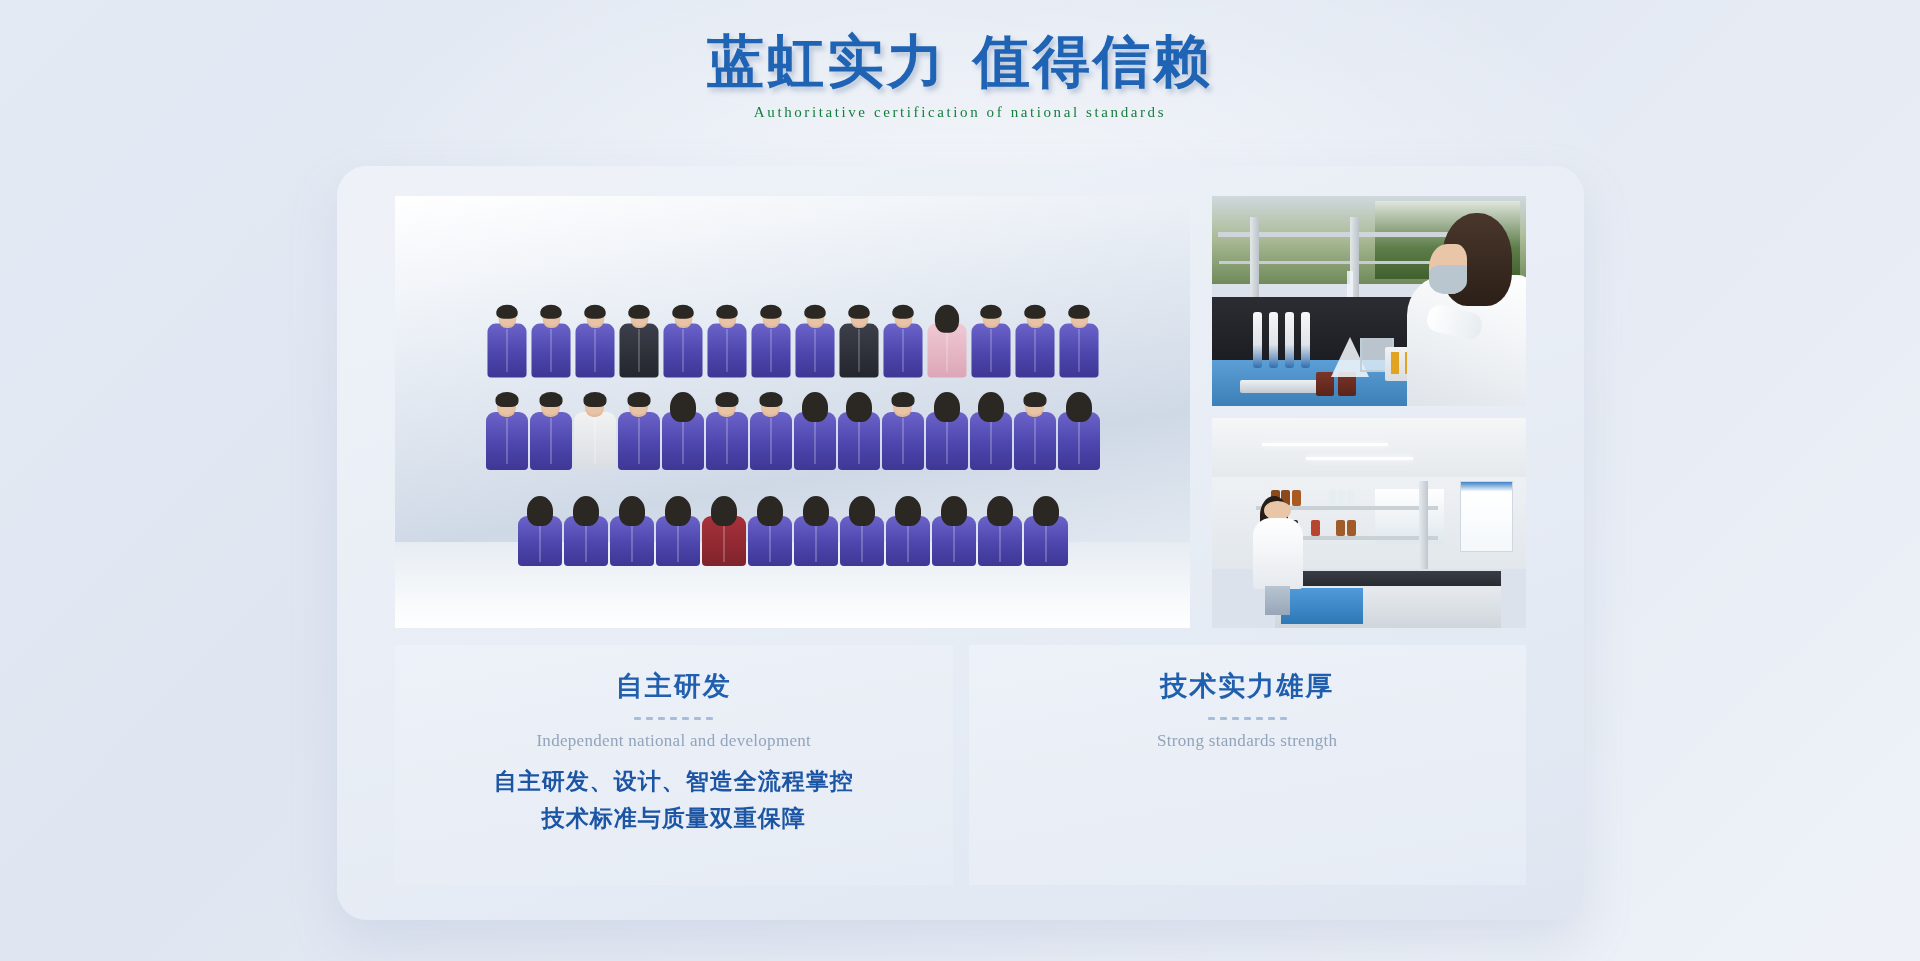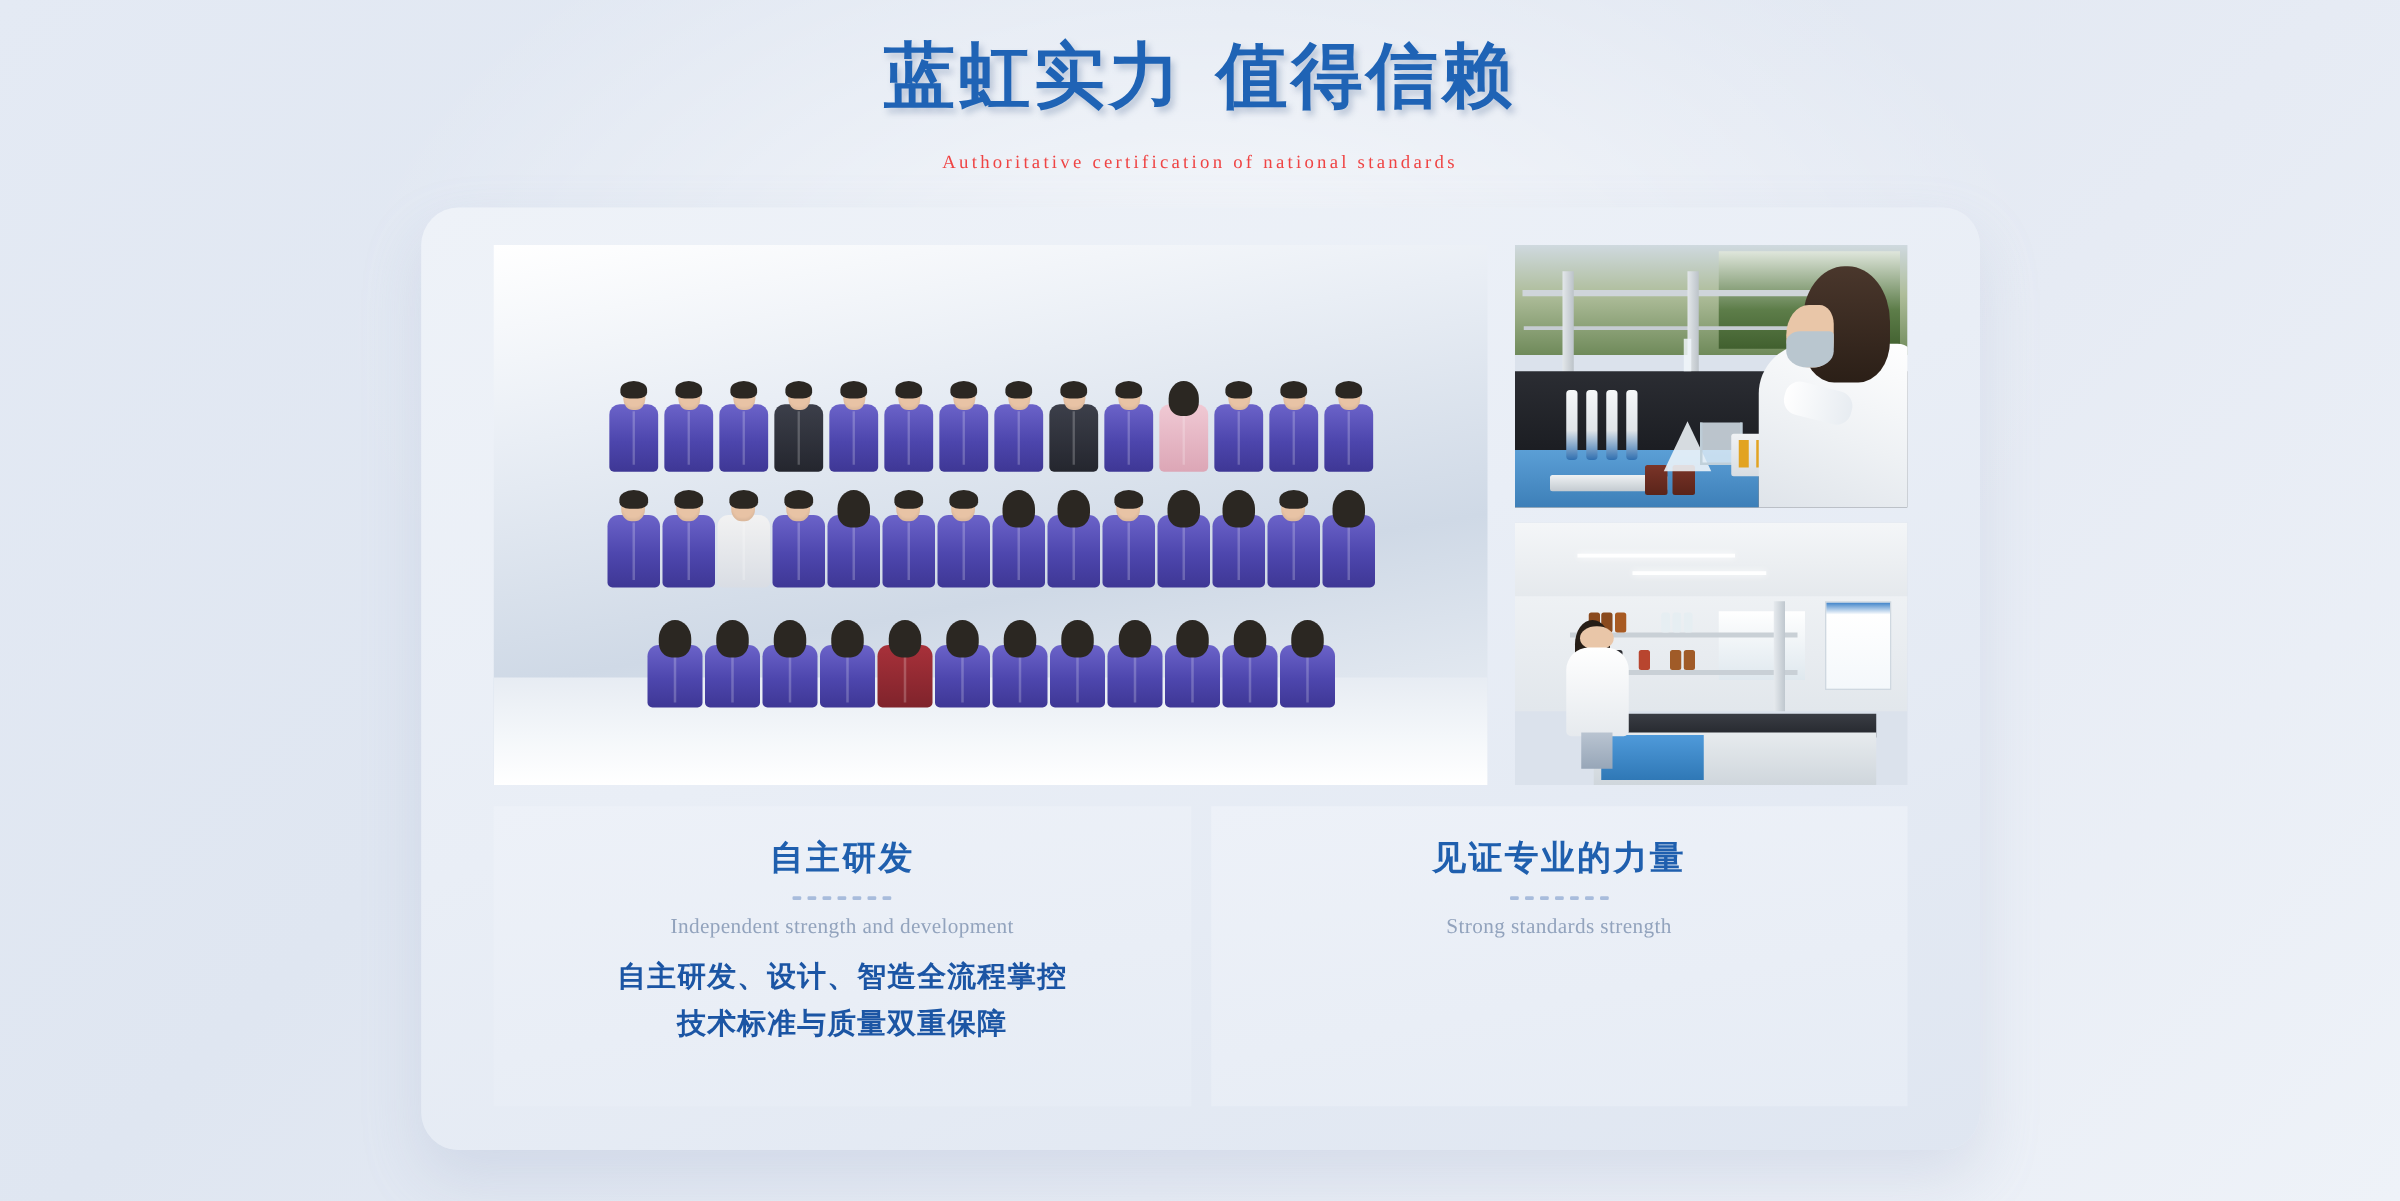--- a/index.html
+++ b/index.html
@@ -47,25 +47,25 @@
     font-size: 57px;
     font-weight: 700;
     color: #1f63b5;
     letter-spacing: 3px;
     line-height: 1.18;
     text-shadow: 3px 4px 5px rgba(120,140,175,.42);
   }
   .main-title .gap { display: inline-block; width: 26px; }
 
   .sub-title {
-    margin-top: 27px;
+    margin-top: 9px;
     font-family: "Liberation Serif", "DejaVu Serif", serif;
     font-size: 15px;
     font-weight: 400;
-    color: #ef4444;
+    color: #15803d;
     letter-spacing: 2.6px;
   }
 
   
   .panel {
     position: absolute;
     left: 337px;
     top: 166px;
     width: 1247px;
     height: 754px;
@@ -724,29 +724,29 @@
         <div class="card-title">自主研发</div>
         <div class="dot-divider">
           <i></i>
             <i></i>
             <i></i>
             <i></i>
             <i></i>
             <i></i>
             <i></i>
         </div>
-        <div class="card-en">Independent strength and development</div>
+        <div class="card-en">Independent national and development</div>
         <div class="card-desc">
           <span class="line">自主研发、设计、智造全流程掌控</span>
           <span class="line">技术标准与质量双重保障</span>
         </div>
       </div>
 
       <div class="card">
-        <div class="card-title">见证专业的力量</div>
+        <div class="card-title">技术实力雄厚</div>
         <div class="dot-divider">
           <i></i>
             <i></i>
             <i></i>
             <i></i>
             <i></i>
             <i></i>
             <i></i>
         </div>
         <div class="card-en">Strong standards strength</div>

